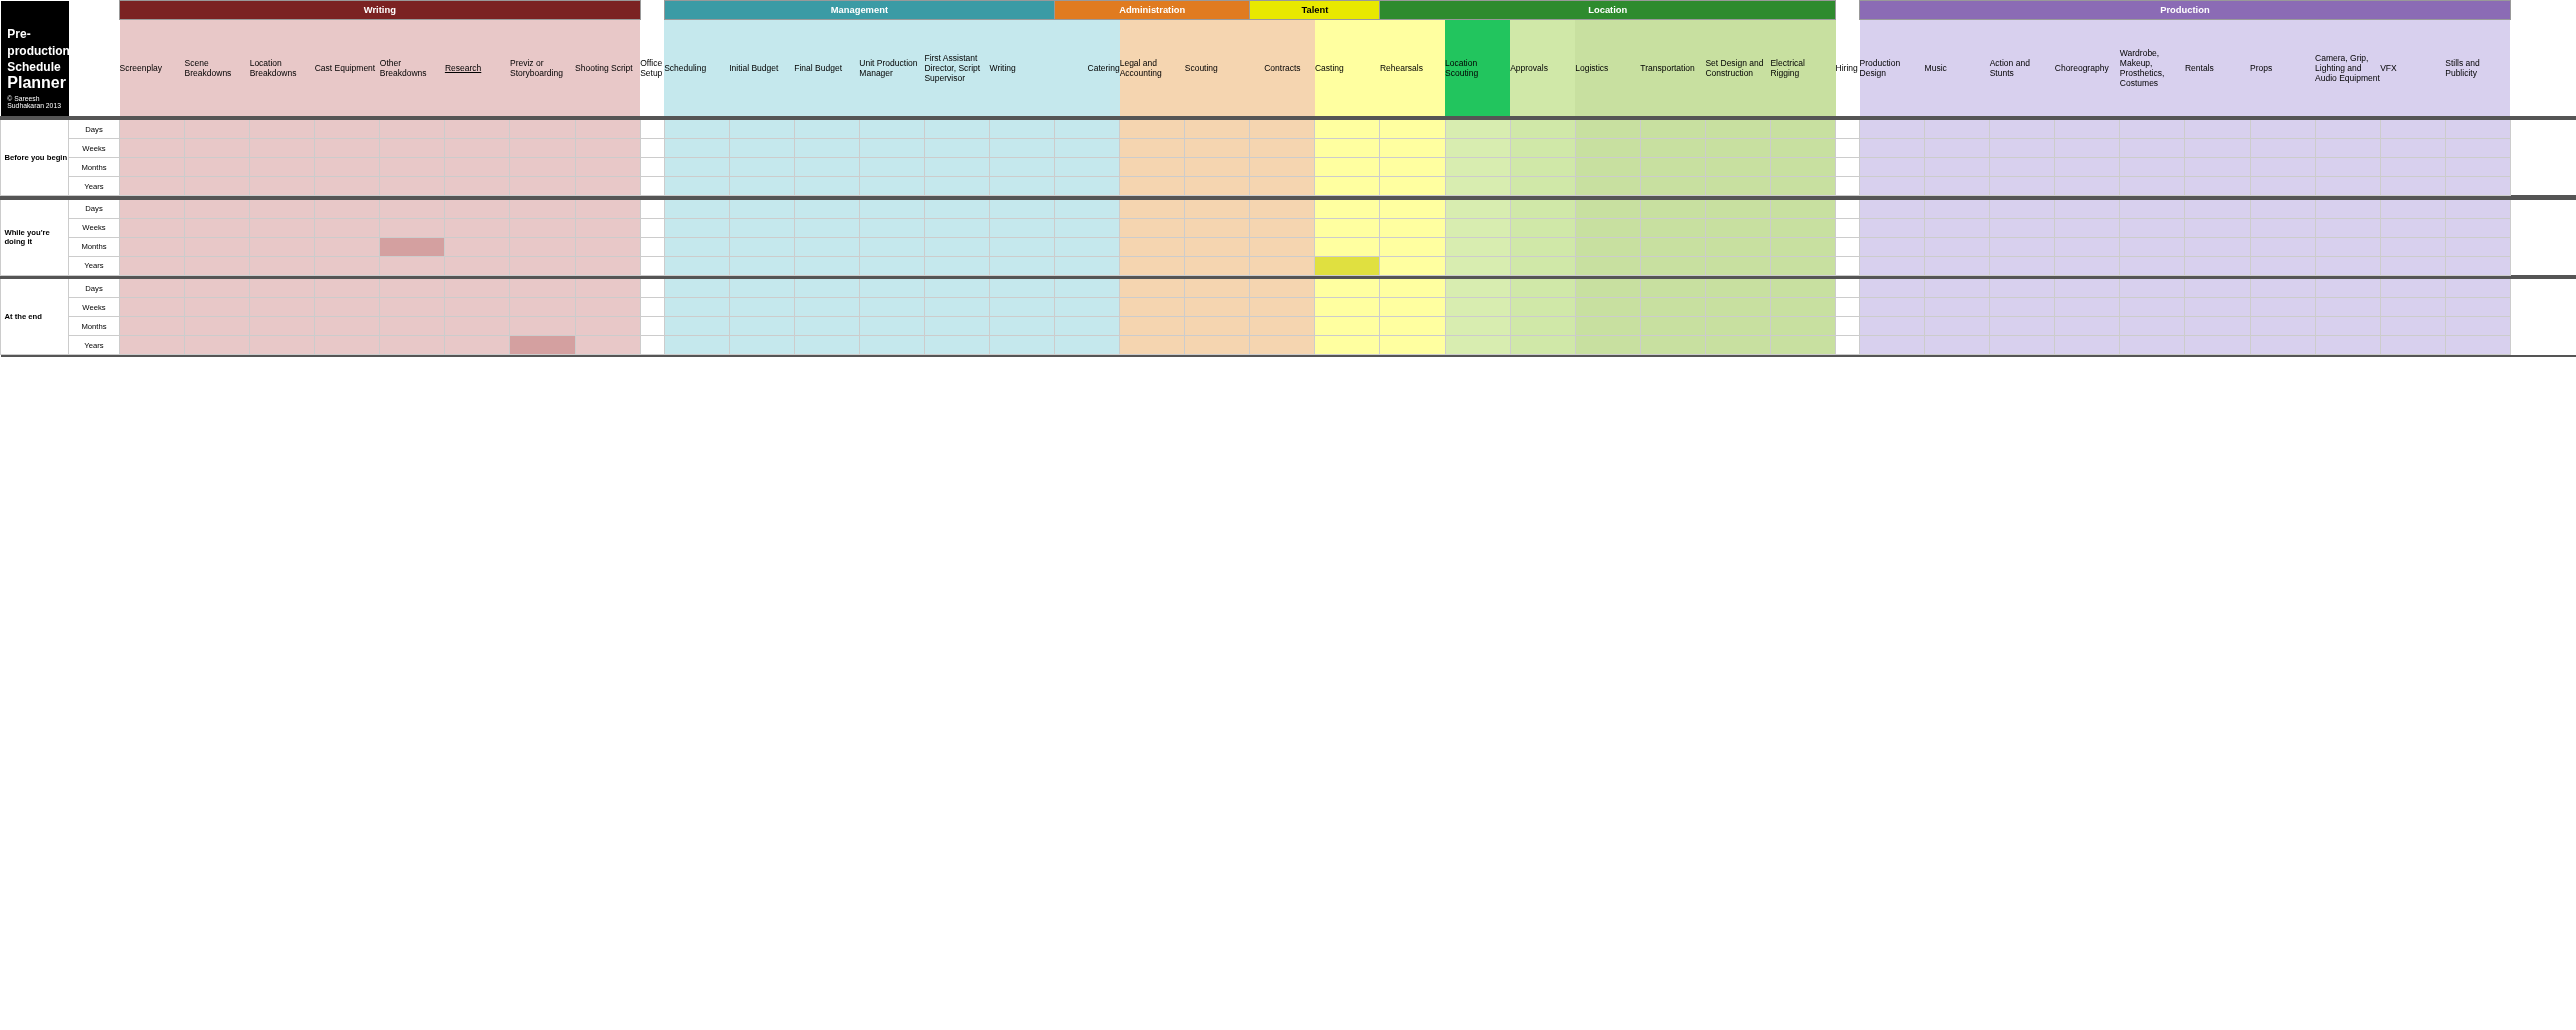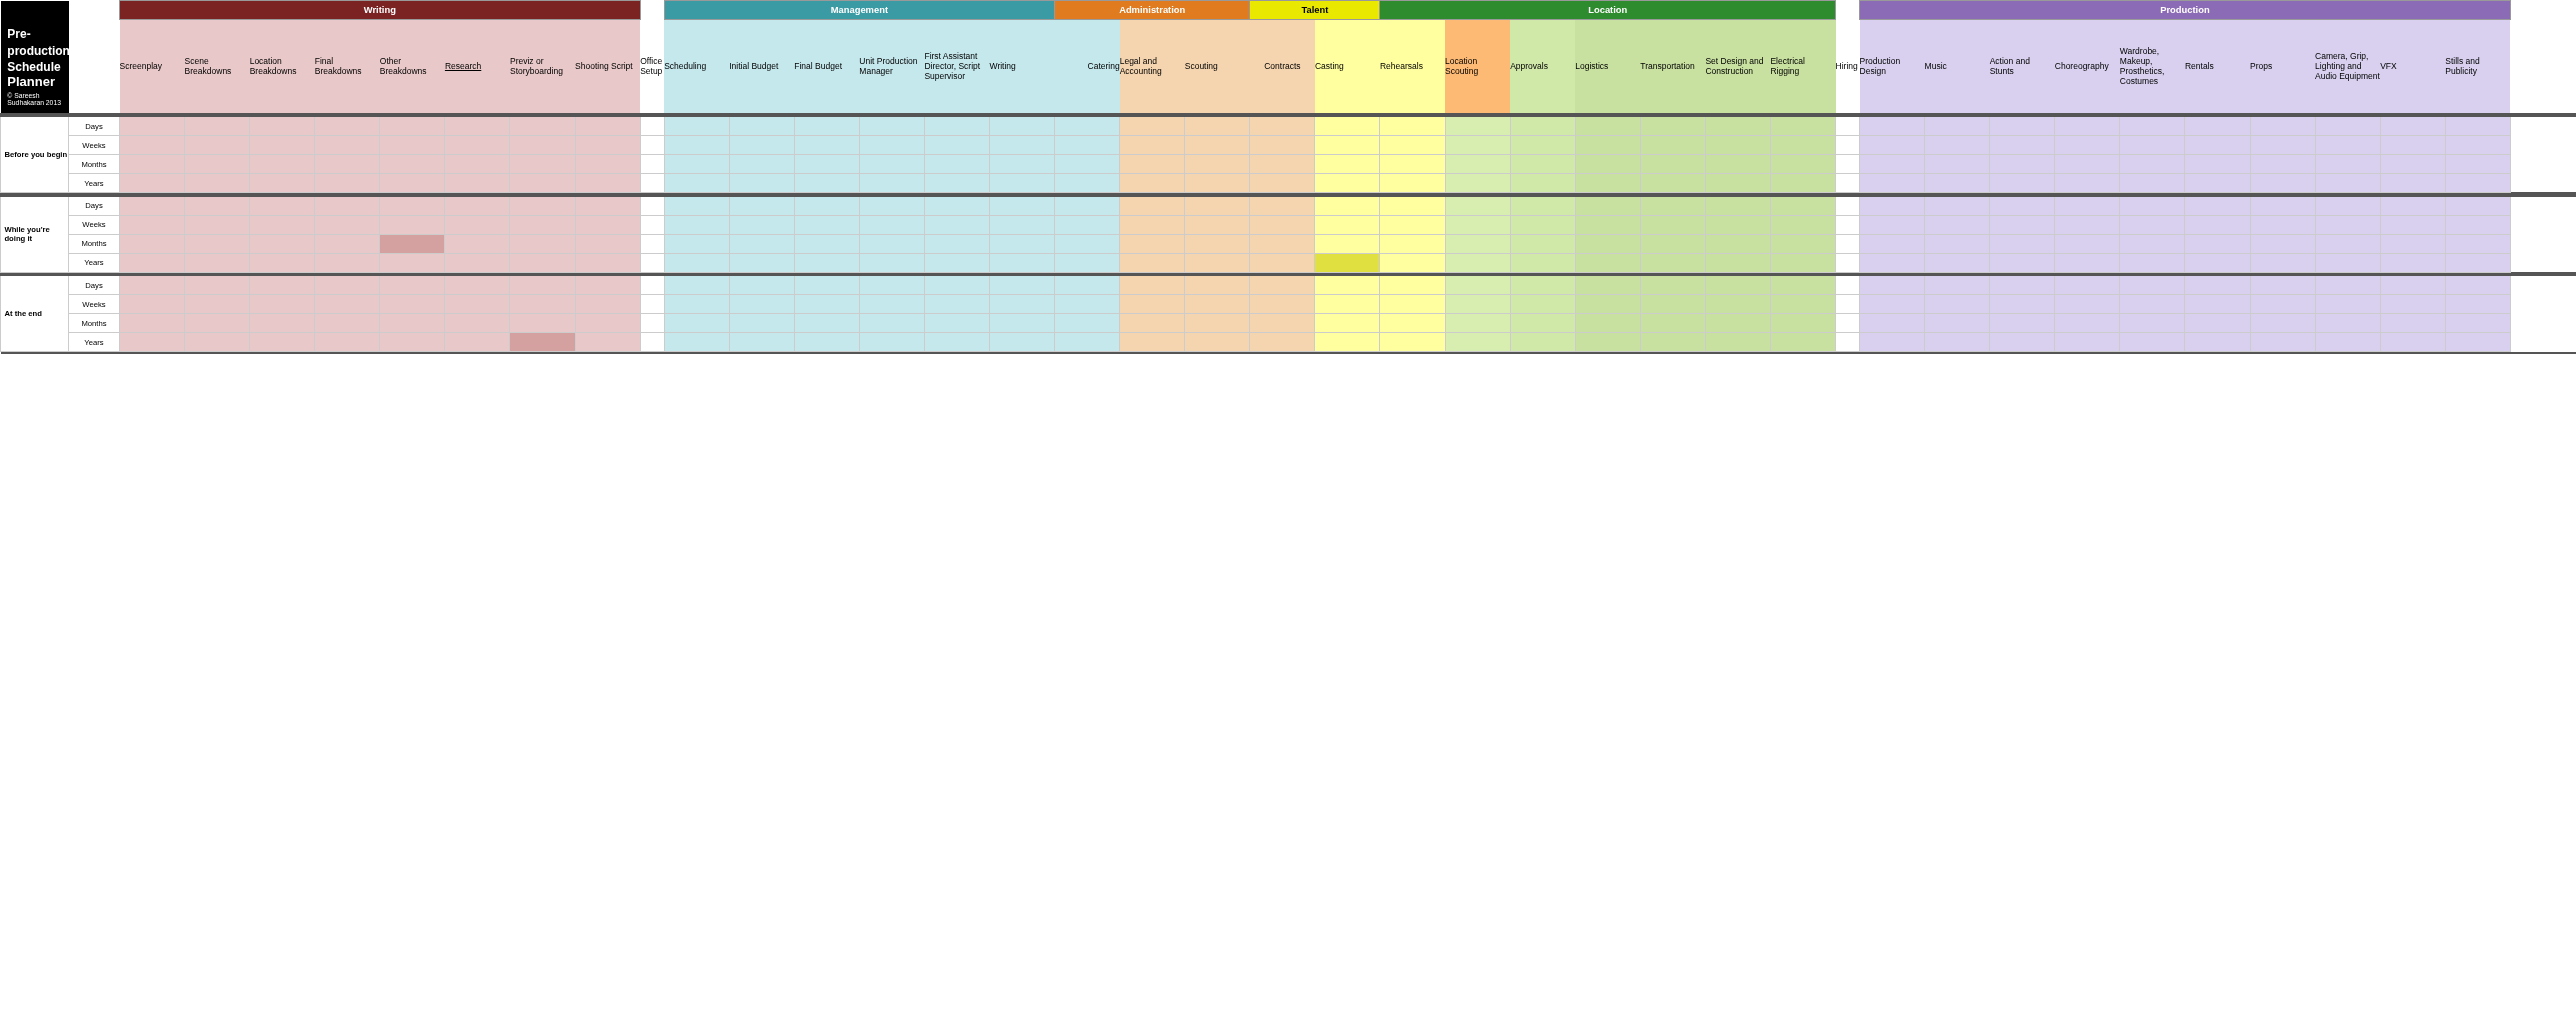--- a/index.html
+++ b/index.html
@@ -91,37 +91,37 @@
 
       <th class="cat-production" colspan="10">Production</th>
     </tr>
 
     <tr class="col-header-row">
 
       <td class="title-cell" rowspan="1">
         <div>
           <span style="font-size:12px; font-weight:bold; display:block; line-height:1.4;">Pre-production</span>
           <span style="font-size:12px; font-weight:bold; display:block;">Schedule</span>
-          <span style="font-size:13px; font-weight:bold; display:block;">Planner</span>
+          <span style="font-size:16px; font-weight:bold; display:block;">Planner</span>
           <span style="font-size:6.8px; display:block; margin-top:3.4px;">© Sareesh    Sudhakaran 2013</span>
         </div>
       </td>
       <td style="background:#fff;"></td>
 
       <td style="background:#E8C8C8;">
           <div class="rotated">Screenplay</div>
         </td>
       <td style="background:#E8C8C8;">
           <div class="rotated">Scene Breakdowns</div>
         </td>
       <td style="background:#E8C8C8;">
           <div class="rotated">Location Breakdowns</div>
         </td>
       <td style="background:#E8C8C8;">
-          <div class="rotated">Final Breakdowns</div>
+          <div class="rotated">Cast Equipment</div>
         </td>
       <td style="background:#E8C8C8;">
           <div class="rotated">Other Breakdowns</div>
         </td>
       <td style="background:#E8C8C8;text-decoration:underline;">
           <div class="rotated">Research</div>
         </td>
       <td style="background:#E8C8C8;">
           <div class="rotated">Previz or Storyboarding</div>
         </td>
@@ -166,21 +166,21 @@
           <div class="rotated">Contracts</div>
         </td>
 
       <td style="background:#FFFFA0;">
           <div class="rotated">Casting</div>
         </td>
       <td style="background:#FFFFA0;">
           <div class="rotated">Rehearsals</div>
         </td>
 
-      <td style="background:#fdba74;">
+      <td style="background:#22c55e;">
           <div class="rotated">Location Scouting</div>
         </td>
       <td style="background:#D0E8A8;">
           <div class="rotated">Approvals</div>
         </td>
       <td style="background:#C8E0A0;">
           <div class="rotated">Logistics</div>
         </td>
       <td style="background:#C8E0A0;">
           <div class="rotated">Transportation</div>

